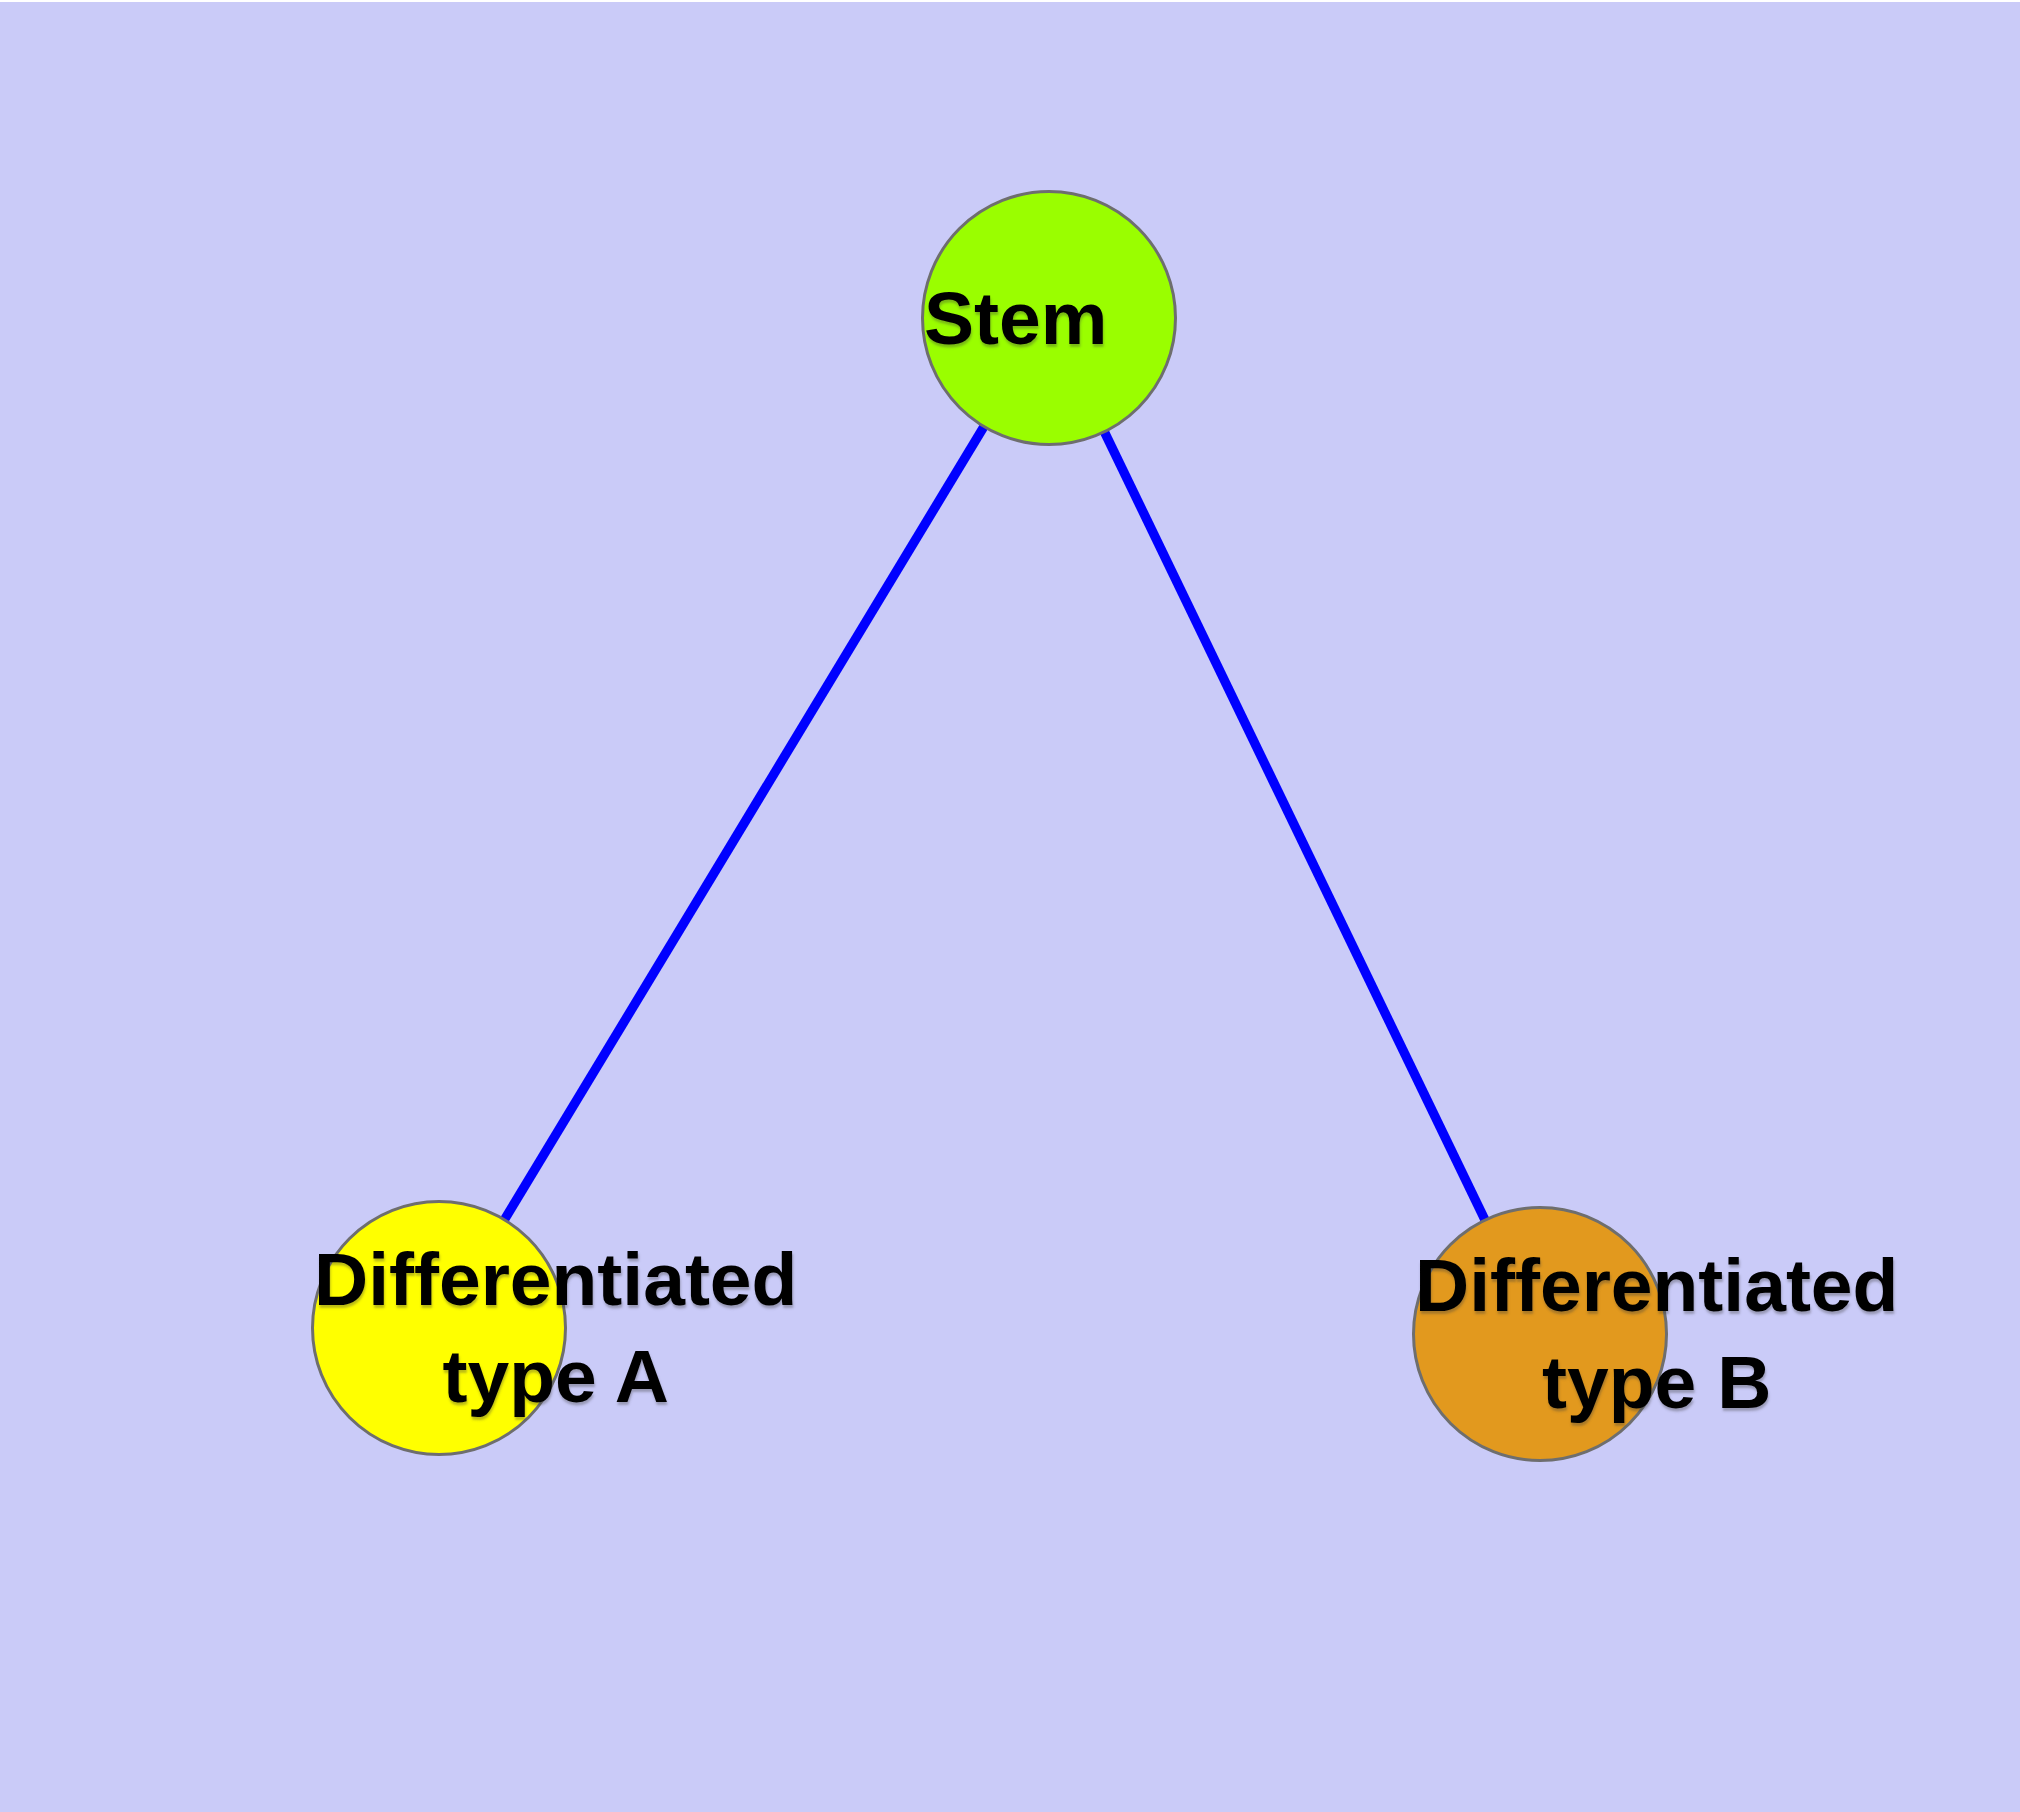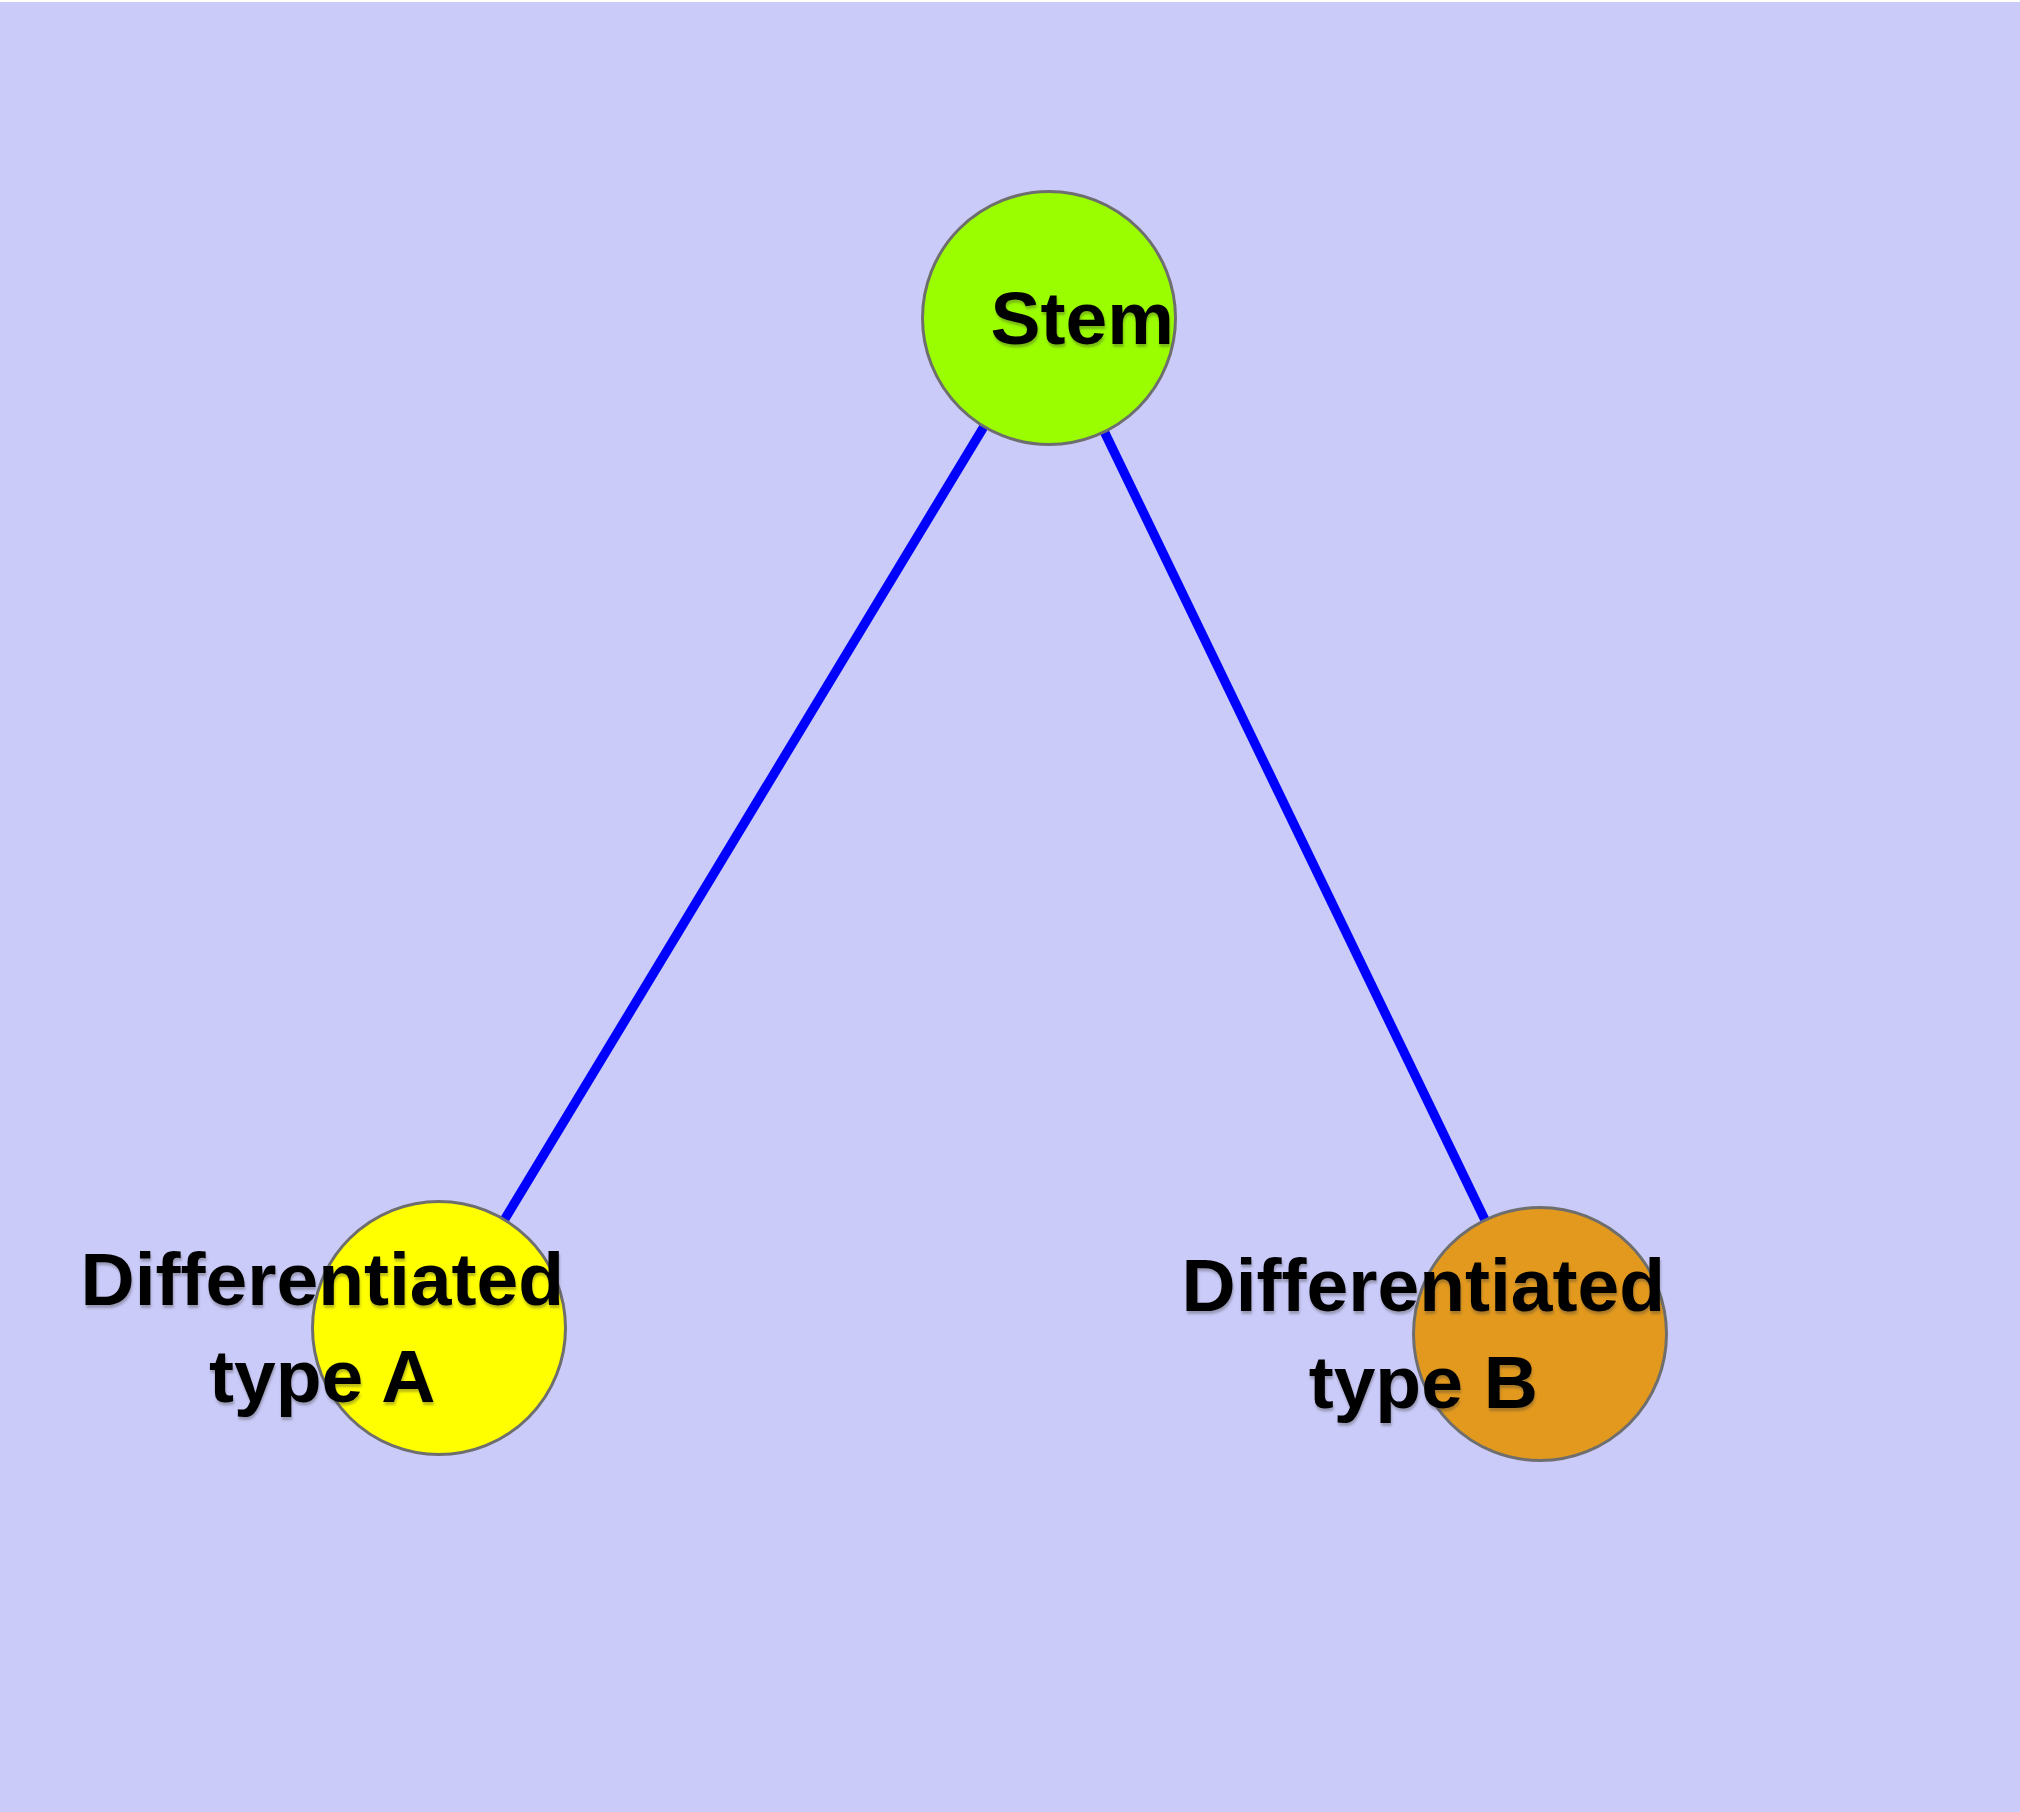--- a/index.html
+++ b/index.html
@@ -28,21 +28,21 @@
     height: 1812px;
     display: block;
   }
   .node {
     position: absolute;
     border-radius: 50%;
     box-sizing: border-box;
     transform: translate(-50%, -50%);
     display: flex;
     align-items: center;
-    justify-content: flex-end;
+    justify-content: flex-start;
   }
   .node-label {
     flex: none;
     width: max-content;
     font-weight: bold;
     font-size: 75px;
     line-height: 97px;
     color: #000000;
     text-align: center;
     white-space: pre-line;

